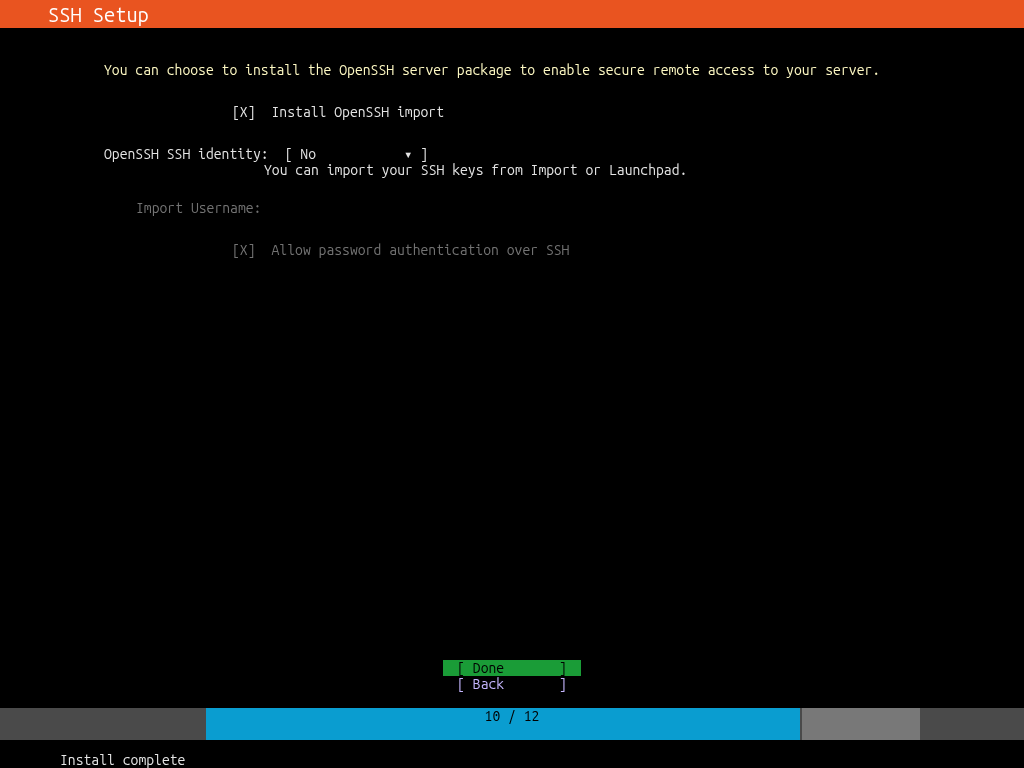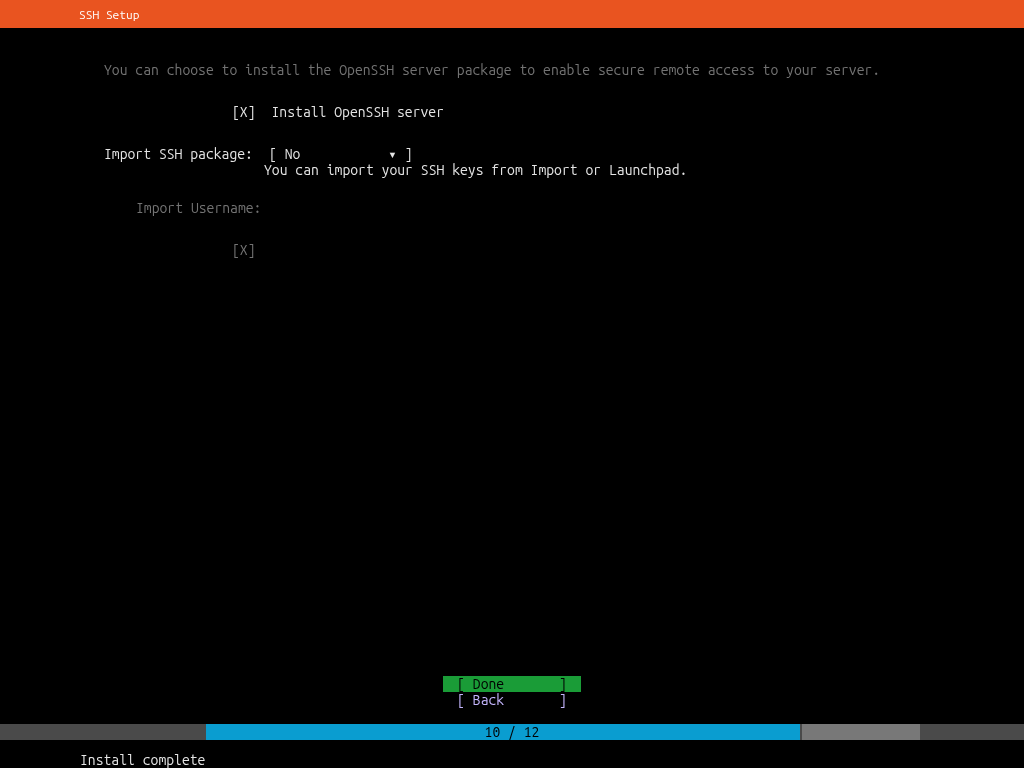--- a/index.html
+++ b/index.html
@@ -16,30 +16,30 @@
       color: #e5e5e5;
       overflow: hidden;
       position: relative;
     }
     .header {
       background: #e95420;
       height: 28px;
       width: 100%;
       display: flex;
       align-items: center;
-      padding-left: 79px;
+      padding-left: 48px;
       color: #ffffff;
-      font-size: 12px;
+      font-size: 20px;
     }
     .content {
       padding-top: 34px;
       padding-left: 104px;
     }
     .description {
-      color: #737373;
+      color: #fef9c3;
       margin-bottom: 26px;
       white-space: pre;
     }
     .row {
       display: flex;
       white-space: pre;
       line-height: 16px;
     }
     .bracket {
       color: #e5e5e5;
@@ -70,21 +70,21 @@
     .btn-done {
       background: #1a9c37;
       color: #000000;
       padding: 0 14px;
     }
     .btn-back {
       color: #c4b5fd;
     }
     .progress-bar {
       width: 100%;
-      height: 16px;
+      height: 32px;
       background: #4a4a4a;
       position: relative;
       display: flex;
       margin-bottom: 12px;
     }
     .progress-fill {
       position: absolute;
       left: 206px;
       height: 100%;
       background: #0a9dd0;
@@ -97,47 +97,47 @@
     }
     .progress-label {
       position: absolute;
       width: 100%;
       text-align: center;
       color: #000000;
       line-height: 16px;
       z-index: 2;
     }
     .status-line {
-      padding-left: 80px;
+      padding-left: 60px;
       color: #e5e5e5;
       padding-bottom: 0px;
       height: 16px;
     }
   </style>
 </head>
 <body>
 
 <div class="header">
   <span>SSH Setup</span>
 </div>
 
 <div class="content">
   <div class="description">You can choose to install the OpenSSH server package to enable secure remote access to your server.</div>
 
   <div class="row">
     <span style="width:128px;"></span>
     <span class="bracket">[X]</span>
     <span style="width:16px;"></span>
-    <span>Install OpenSSH server</span>
+    <span>Install OpenSSH import</span>
   </div>
 
   <div style="height:26px;"></div>
 
   <div class="row">
-    <span>Import SSH package:</span>
+    <span>OpenSSH SSH identity:</span>
     <span style="width:16px;"></span>
     <span class="bracket">[</span>
     <span> </span>
     <span>No</span>
     <span style="display:inline-block;width:88px;"></span>
     <span class="dropdown-arrow">▾</span>
     <span> </span>
     <span class="bracket">]</span>
   </div>
 
@@ -152,20 +152,21 @@
     <span style="width:32px;"></span>
     <span>Import Username:</span>
   </div>
 
   <div style="height:26px;"></div>
 
   <div class="row dimmed">
     <span style="width:128px;"></span>
     <span>[X]</span>
     <span style="width:16px;"></span>
+    <span>Allow password authentication over SSH</span>
   </div>
 </div>
 
 <div class="bottom-section">
   <div class="action-buttons">
     <div class="btn btn-done">[ Done       ]</div>
     <br>
     <div class="btn btn-back">[ Back       ]</div>
   </div>
 

